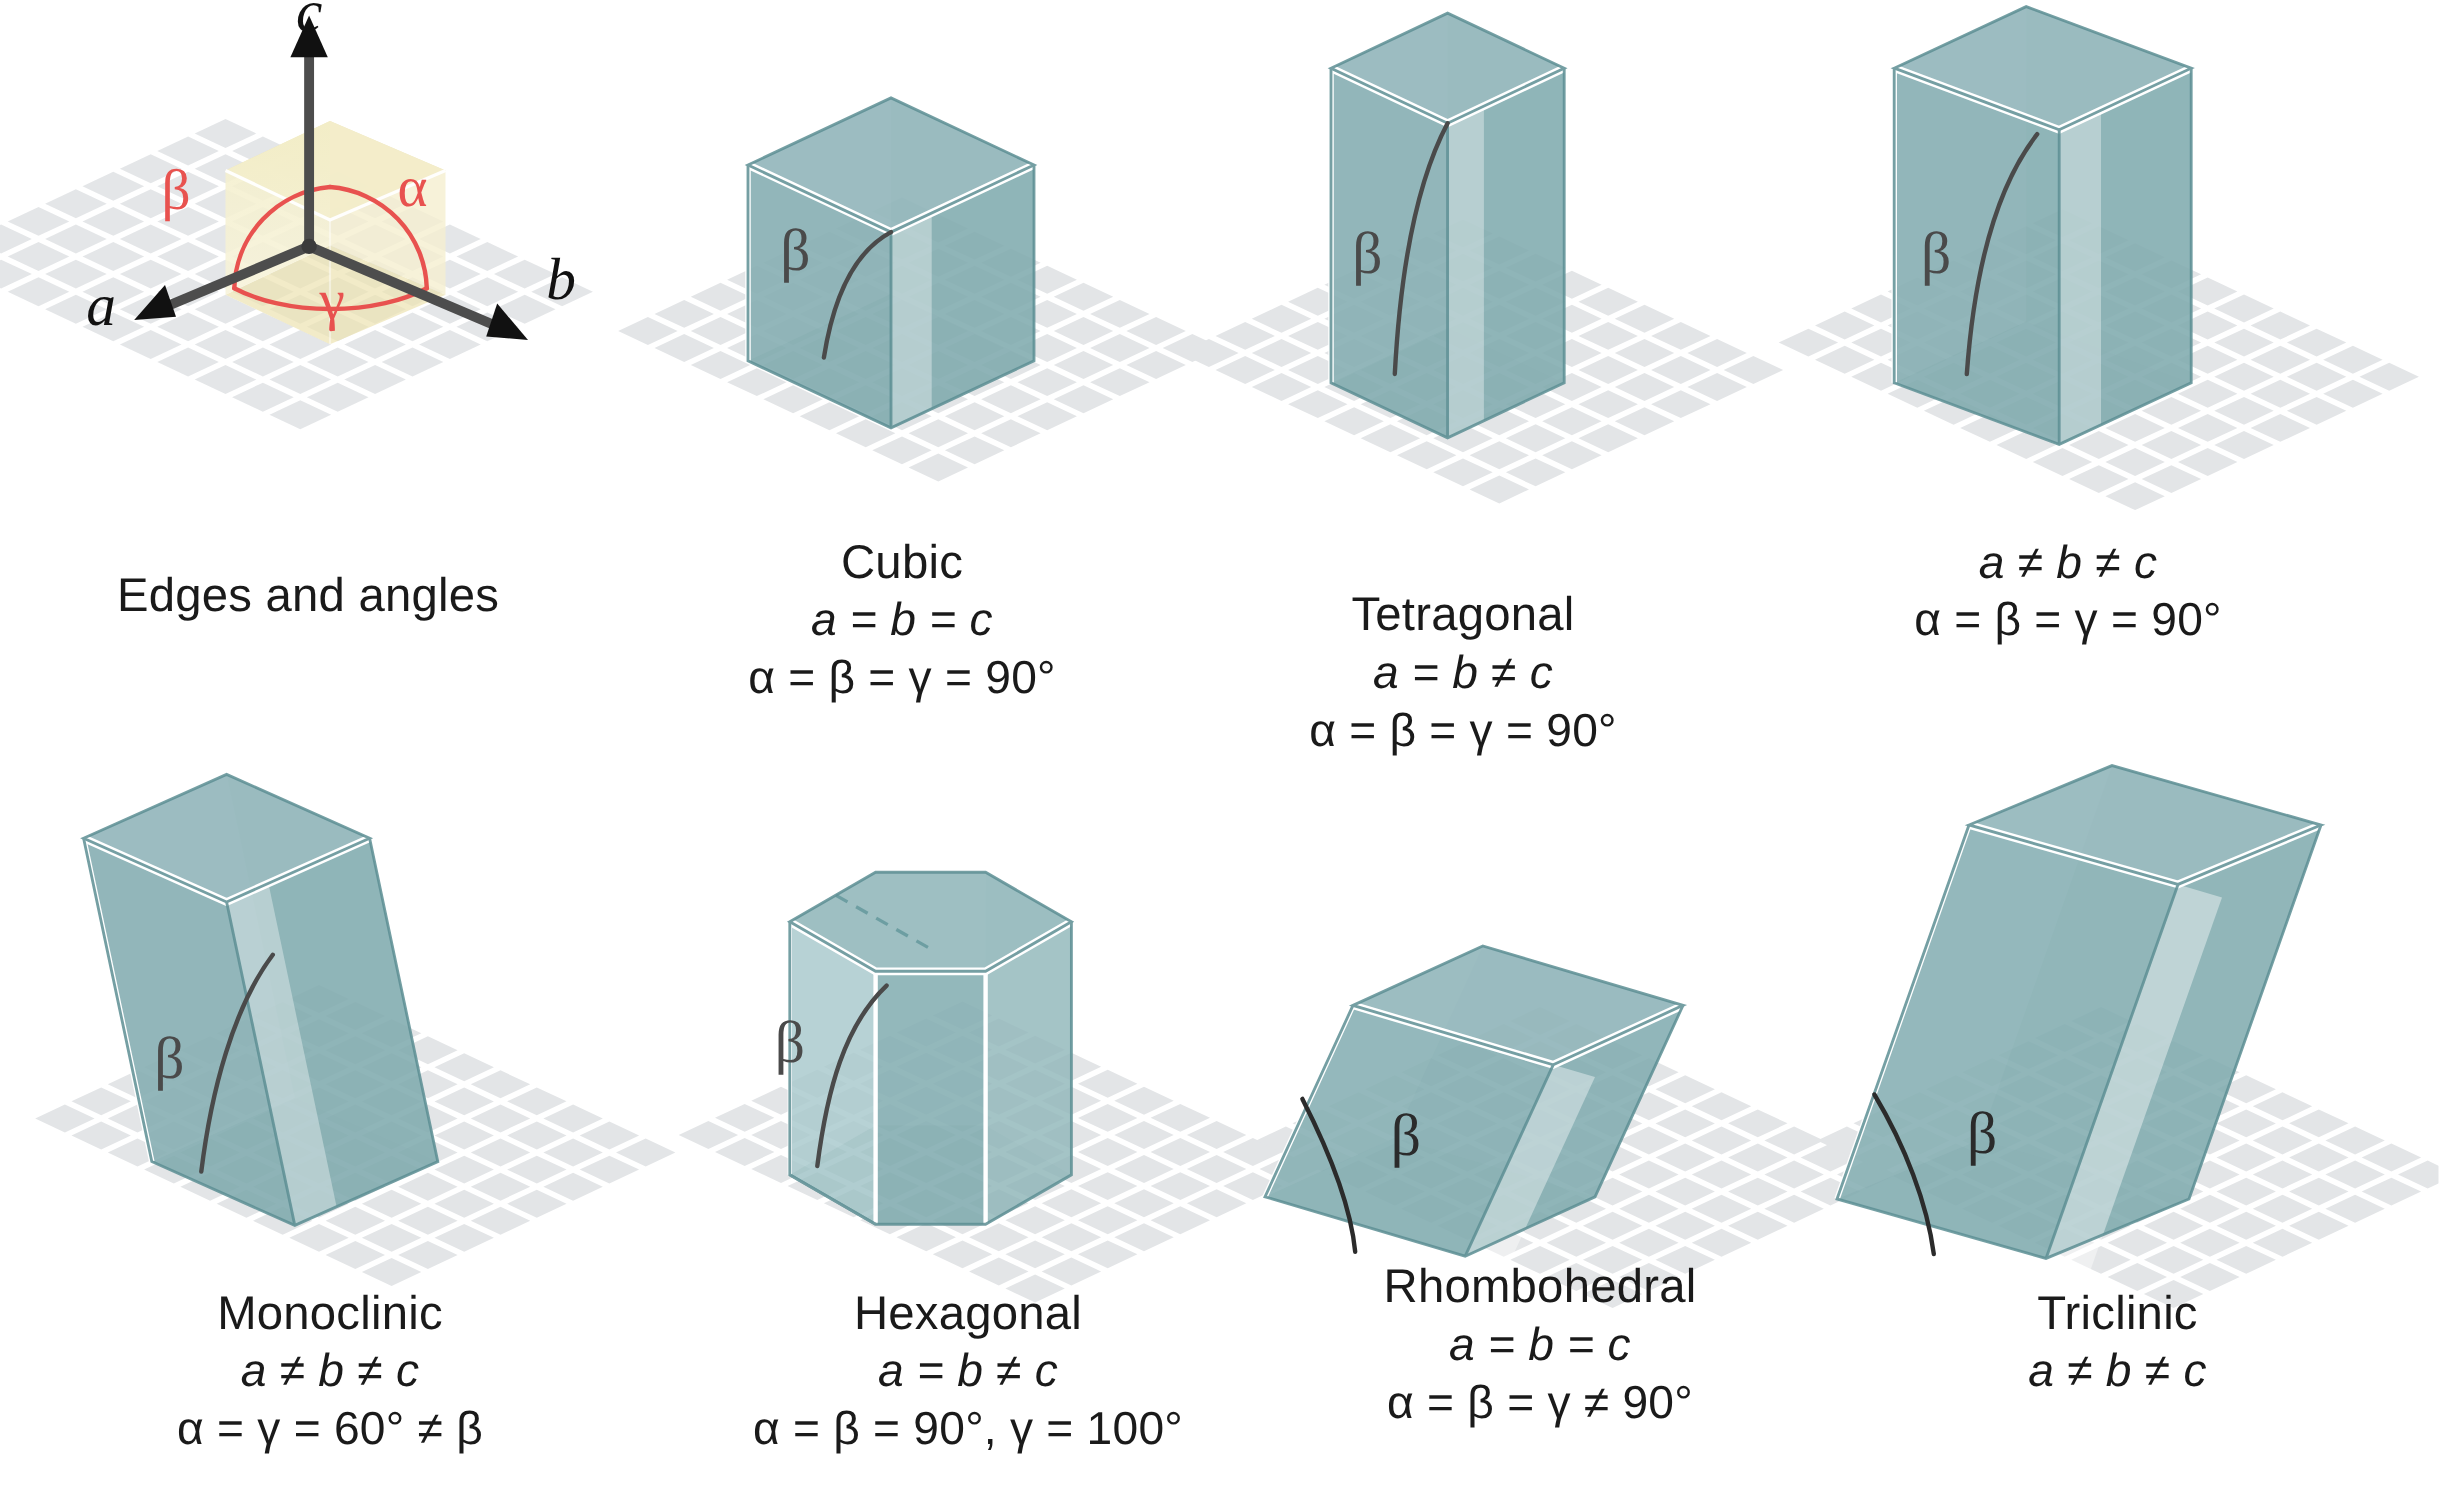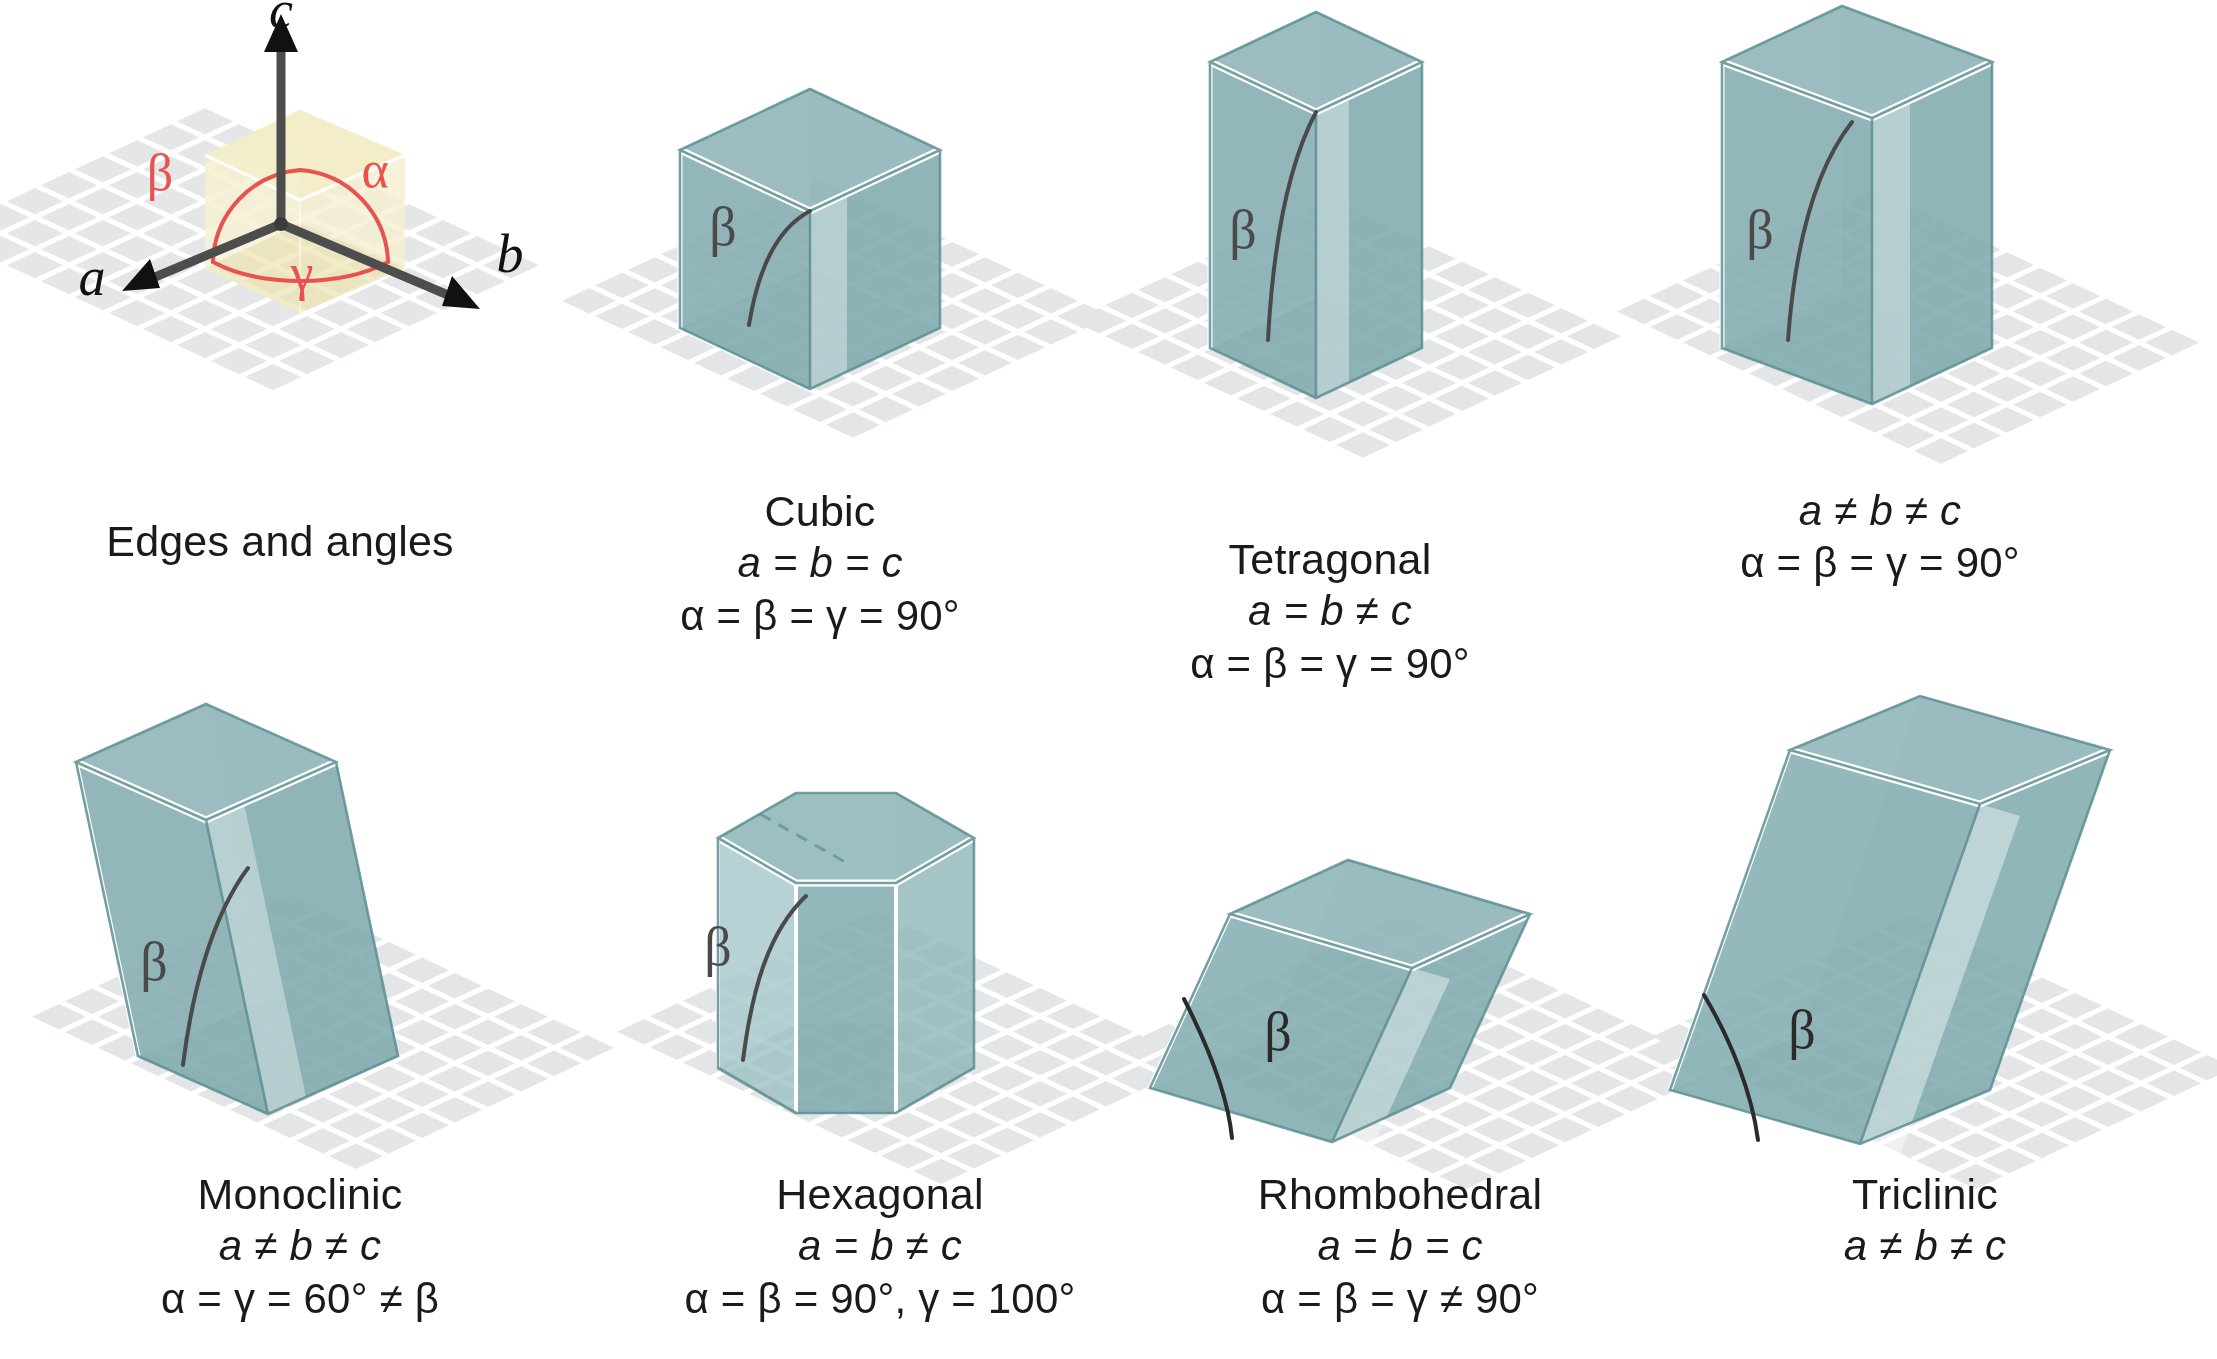--- a/index.html
+++ b/index.html
@@ -852,21 +852,21 @@
           <polygon points="110,224 228,170 410,224 292,278"></polygon>
           <polyline points="110,224 30,398 212,452 330,398 410,224"></polyline>
           <line x1="292" y1="278" x2="212" y2="452"></line>
         </g>
       </g>
 
       <path d="M 64,309 C 90,360 108,406 112,448" fill="none" stroke="#2b2b2b" stroke-width="4" stroke-linecap="round"></path>
       <text x="158" y="360" text-anchor="middle" font-family="Liberation Serif, serif" font-size="54" fill="#2b2b2b" class="nosel">β</text>
     </svg>
 
-    <div class="caption" style="left:0px;top:478px;width:560px;">
+    <div class="caption" style="left:0px;top:454px;width:560px;">
       <div class="cap-title">Rhombohedral</div>
       <div class="cap-line ital">a = b = c</div>
       <div class="cap-line">α = β = γ ≠ 90°</div>
     </div>
   </div>
 
   <div class="panel" style="left:1640px;top:690px;width:570px;height:480px;">
     <svg class="figure" width="570" height="480" viewBox="0 0 570 480">
       <g>
         <g transform="translate(270,390) matrix(1,0.47,-1,0.47,0,0)" fill="#e3e5e7">

